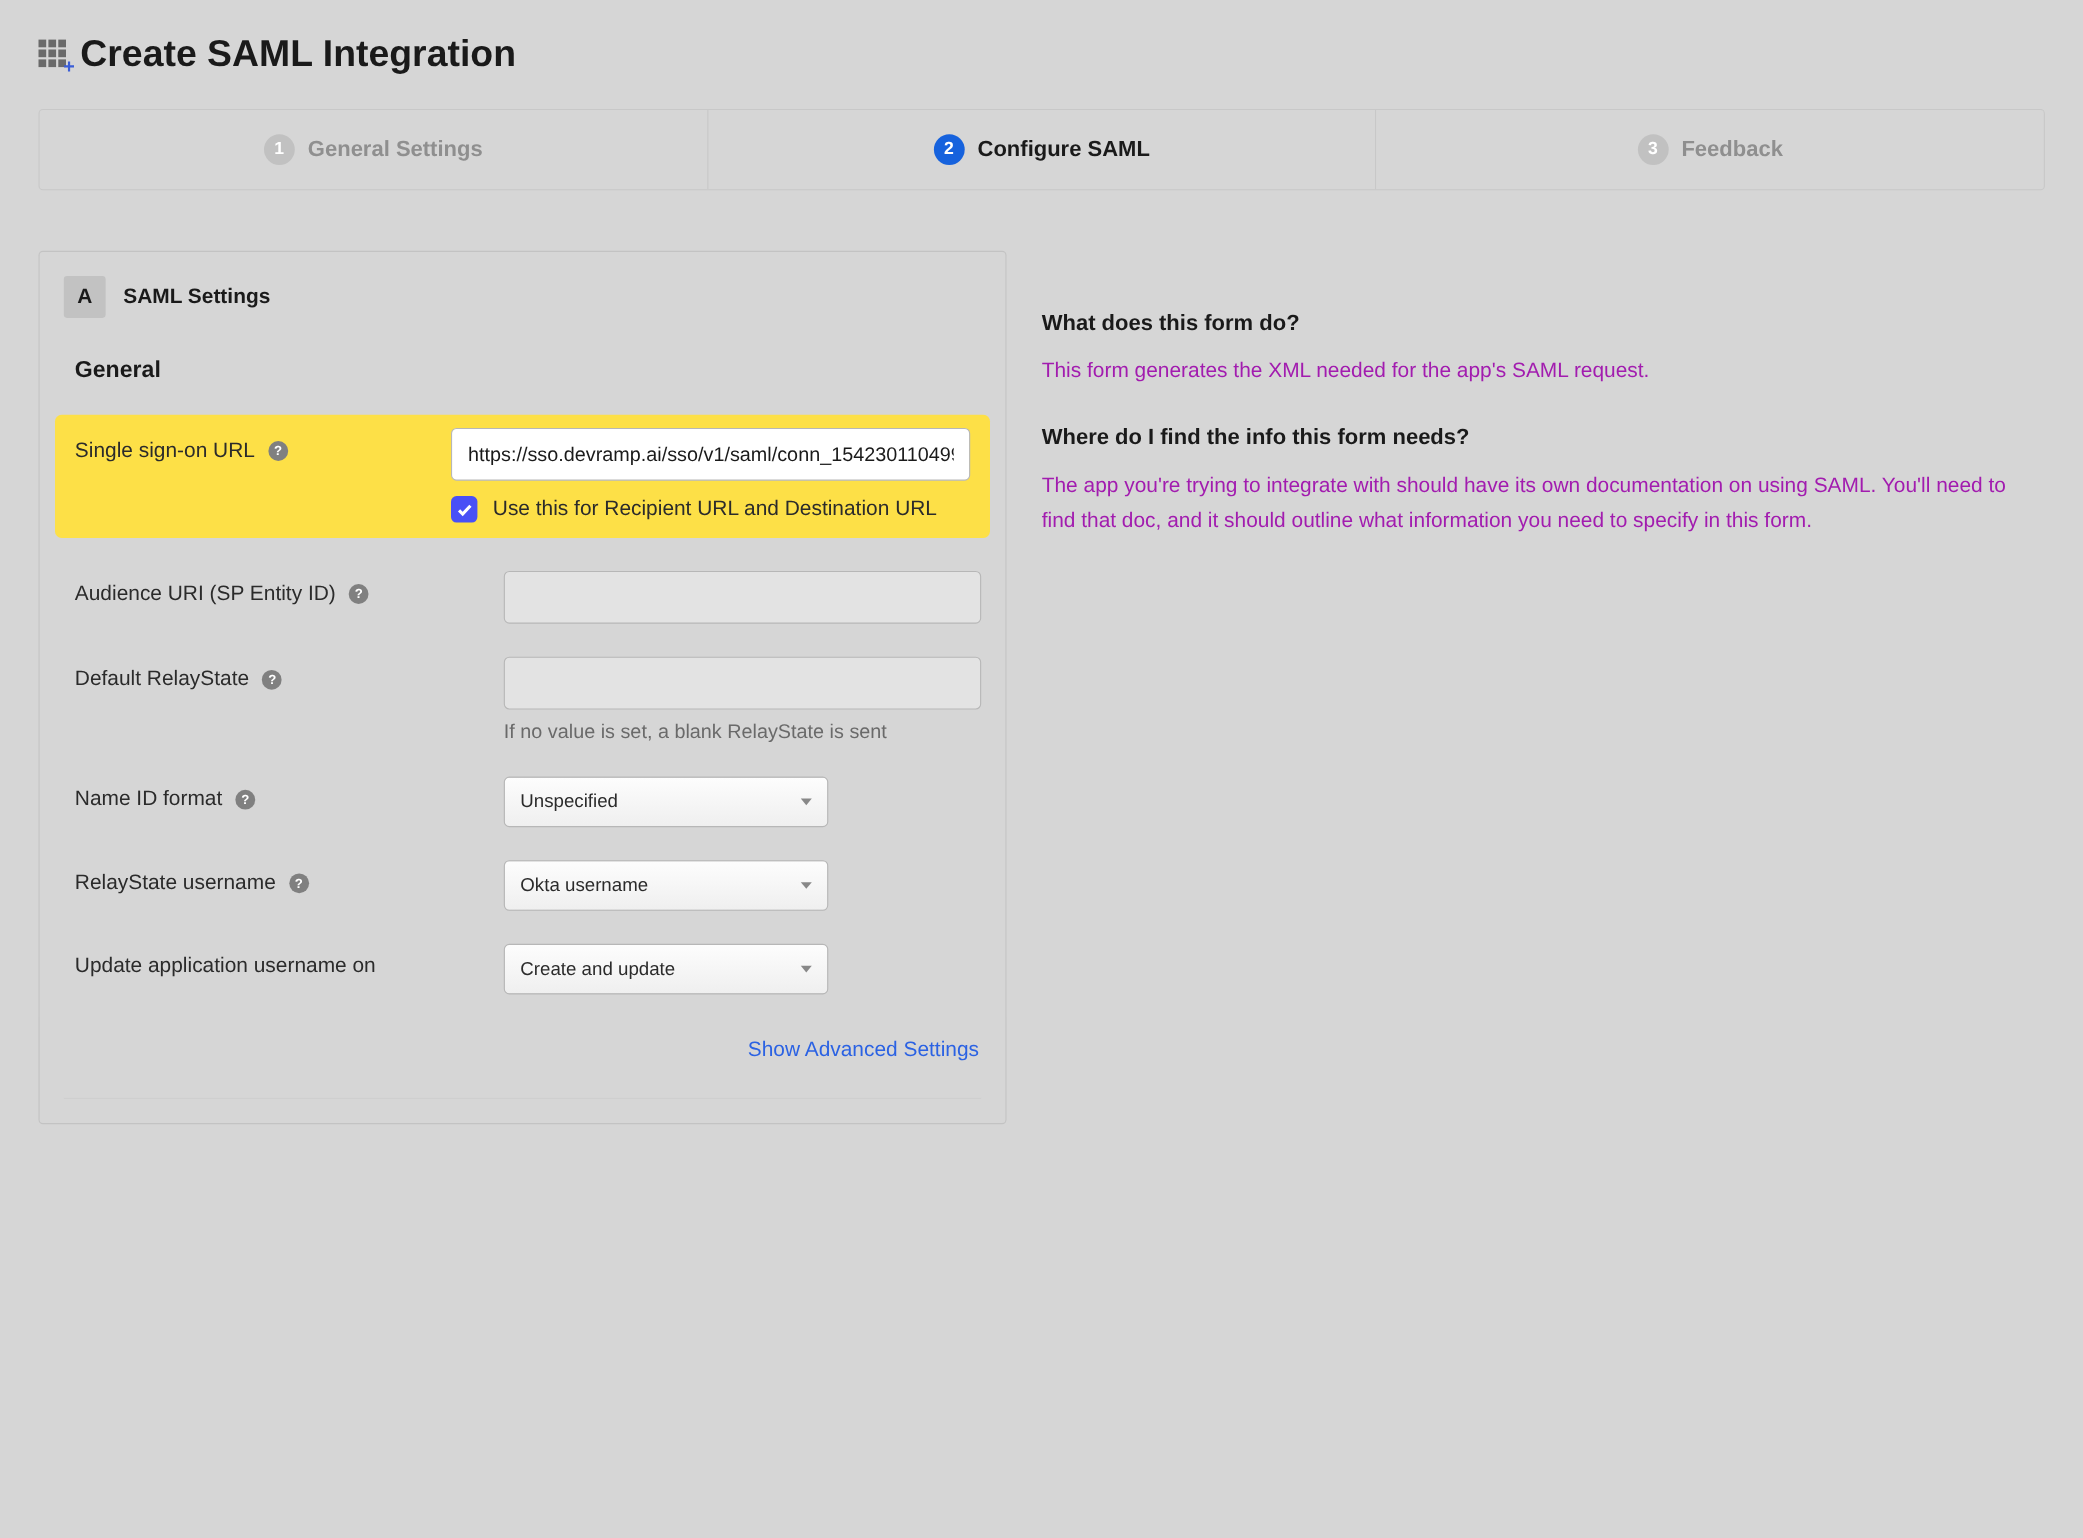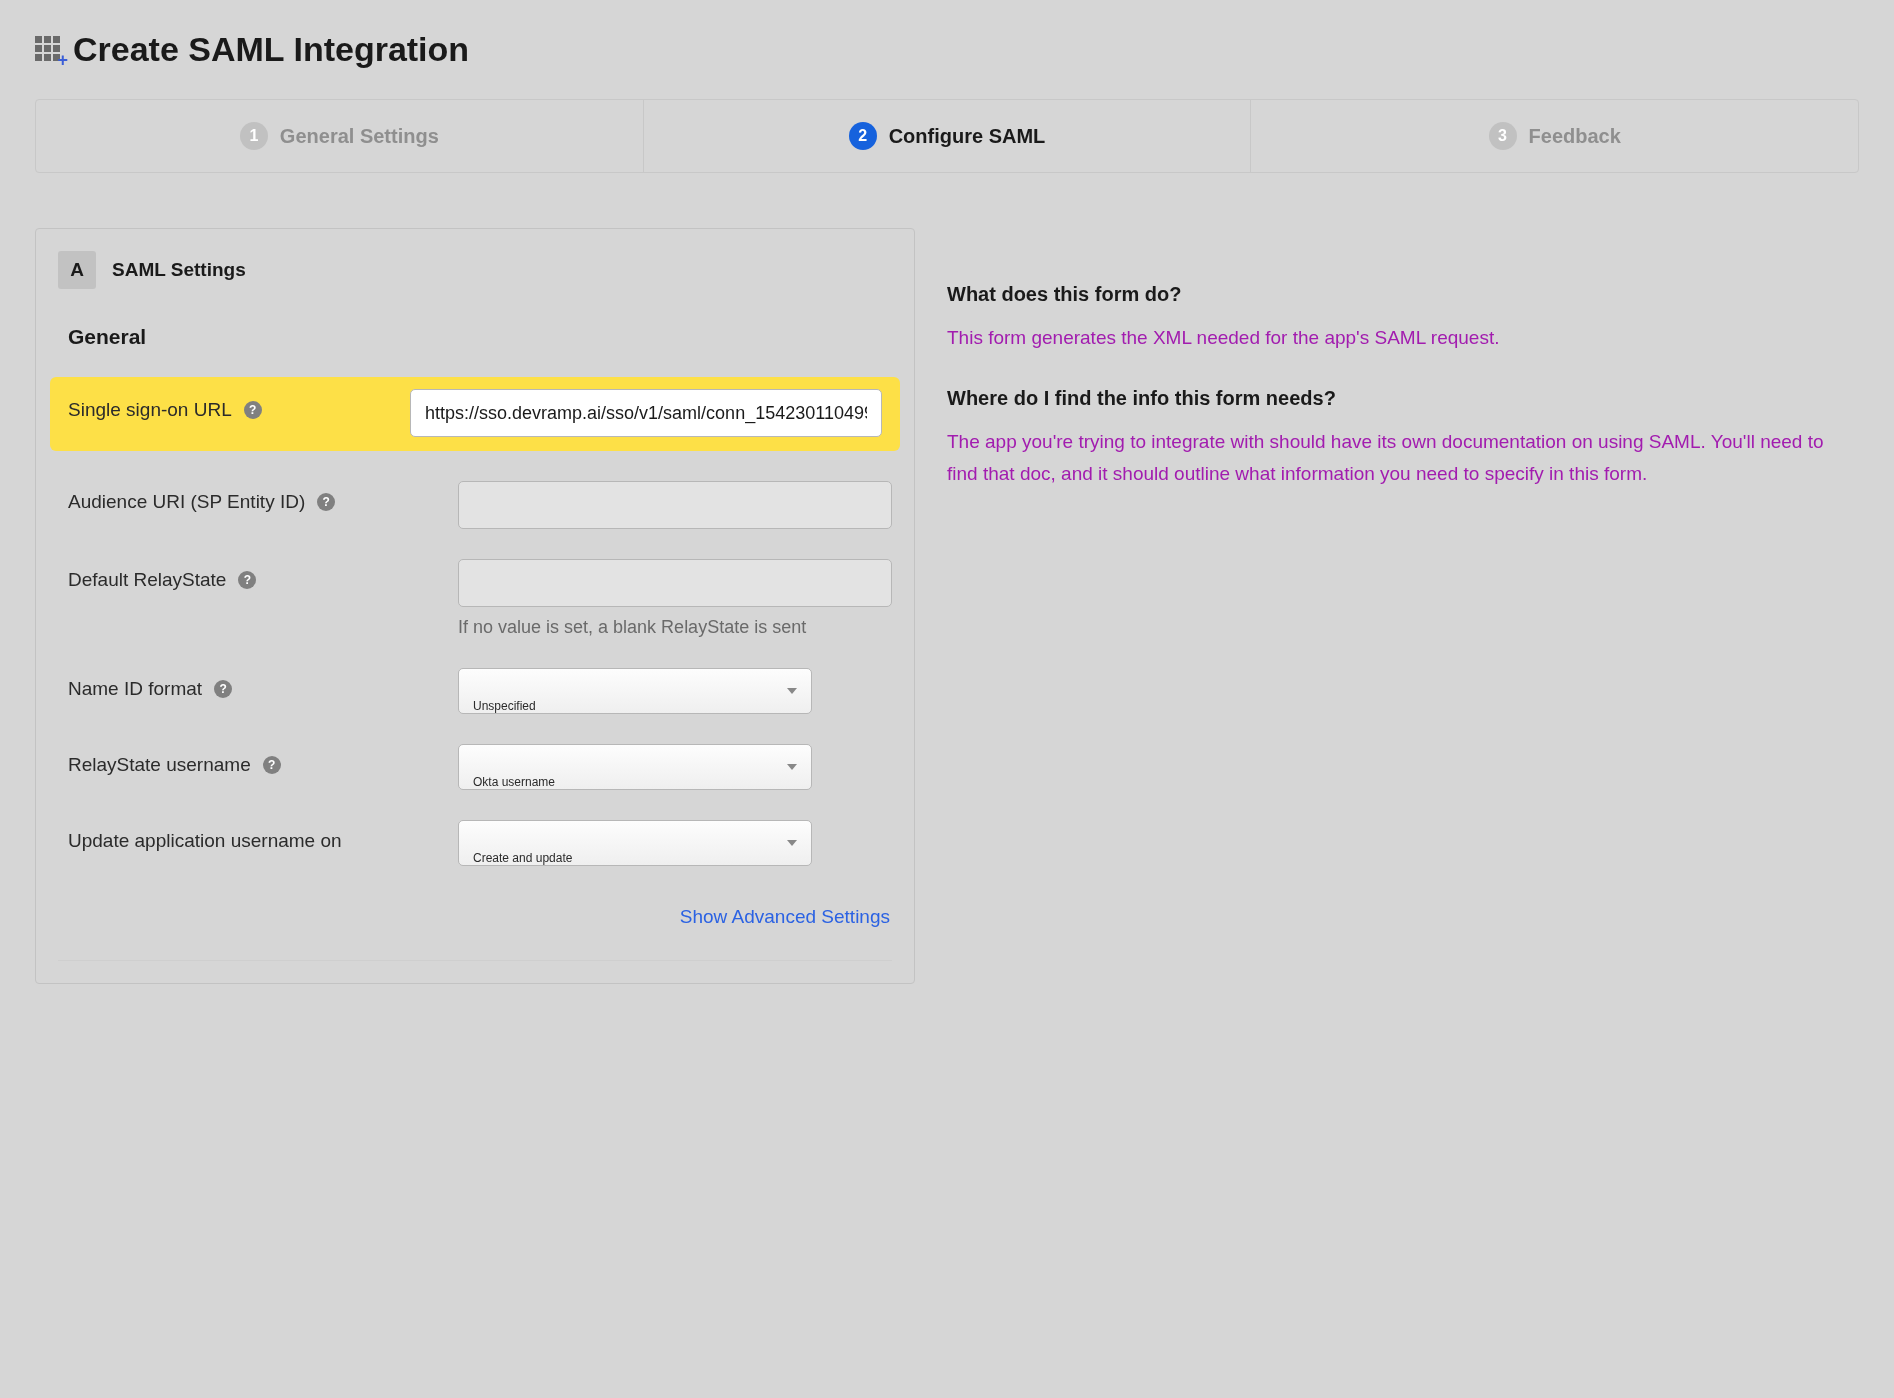--- a/index.html
+++ b/index.html
@@ -215,29 +215,29 @@
     font-size: 19px;
     color: #2b2b2b;
   }
   .hint-text {
     color: #6a6a6a;
     font-size: 18px;
     margin-top: 10px;
   }
   .select-box {
     position: relative;
-    width: 354px;
+    width: 295px;
     height: 46px;
     border: 1px solid #b7b7b7;
     border-radius: 5px;
     background: linear-gradient(#fdfdfd, #efefef);
     display: flex;
-    align-items: flex-end;
+    align-items: center;
     padding: 0 14px;
-    font-size: 12px;
+    font-size: 17px;
     color: #2b2b2b;
     cursor: pointer;
   }
   .select-box .caret {
     position: absolute;
     right: 14px;
     top: 50%;
     transform: translateY(-50%);
     width: 0;
     height: 0;
@@ -322,20 +322,28 @@
 
     <div class="subsection-title">General</div>
 
     <div class="highlight-box">
       <div class="form-label-col">
         <span>Single sign-on URL</span>
         <span class="help-icon">?</span>
       </div>
       <div class="form-input-col">
         <input type="text" class="text-input" value="https://sso.devramp.ai/sso/v1/saml/conn_154230110499" style="">
+        <div class="checkbox-row">
+          <div class="checkbox-box">
+            <svg viewBox="0 0 16 16">
+                <polyline points="2.5,8.5 6,12 13.5,4"></polyline>
+              </svg>
+          </div>
+          <span class="checkbox-label">Use this for Recipient URL and Destination URL</span>
+        </div>
       </div>
     </div>
 
     <div class="form-row">
       <div class="form-label-col">
         <span>Audience URI (SP Entity ID)</span>
         <span class="help-icon">?</span>
       </div>
       <div class="form-input-col">
         <input type="text" class="text-input empty" value="" style="">

